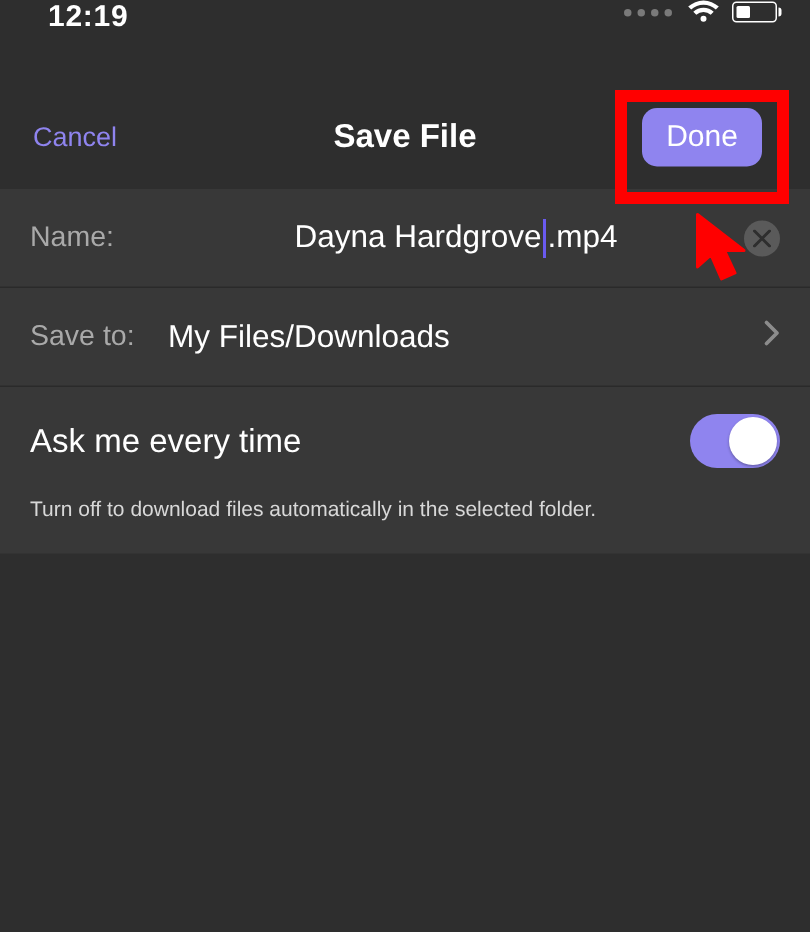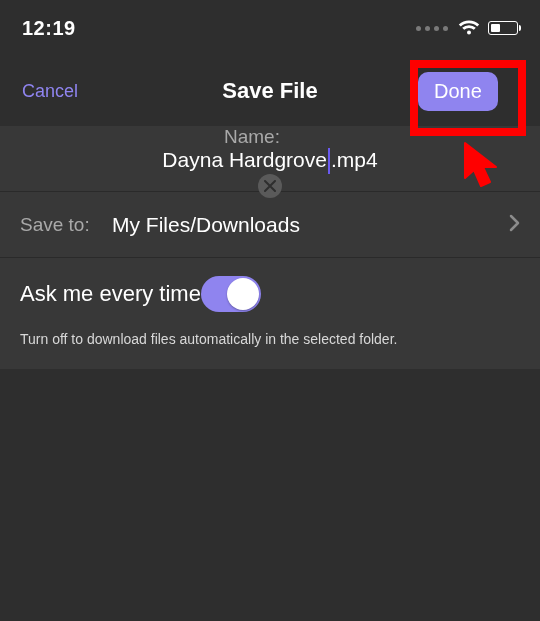--- a/index.html
+++ b/index.html
@@ -9,23 +9,23 @@
     font-family: -apple-system, "Helvetica Neue", Arial, sans-serif;
     color: #fff;
     position: relative;
     overflow: hidden;
   }
 
   
   .status-bar {
     height: 56px;
     display: flex;
-    align-items: center;
+    align-items: flex-start;
     justify-content: space-between;
-    padding: 0 22px 0 22px;
+    padding: 0 22px 0 32px;
   }
   .status-time {
     font-size: 20px;
     font-weight: 600;
     letter-spacing: 0.5px;
   }
   .status-right { display: flex; align-items: center; gap: 8px; }
   .dots { display: flex; gap: 4px; align-items: center; margin-right: 2px; }
   .dots span {
     width: 5px; height: 5px; border-radius: 50%; background: #7a7a7a;
@@ -65,21 +65,21 @@
     font-weight: 700;
     color: #fff;
     position: absolute;
     left: 50%;
     transform: translateX(-50%);
   }
   .done-wrap {
     position: relative;
     width: 100px;
     display: flex;
-    justify-content: flex-start;
+    justify-content: center;
   }
   .done {
     background: #8f84ef;
     color: #fff;
     font-size: 20px;
     font-weight: 500;
     border: none;
     border-radius: 10px;
     padding: 8px 16px;
     cursor: pointer;
@@ -87,21 +87,21 @@
   }
 
   
   .row {
     display: flex;
     align-items: center;
     padding: 0 20px;
     background: #383838;
     border-bottom: 1px solid #2a2a2a;
   }
-  .row.name-row { height: 66px; flex-direction: column; }
+  .row.name-row { height: 66px; }
   .row.saveto-row { height: 66px; }
   .row-label {
     color: #a9a9a9;
     font-size: 19px;
     width: 92px;
     flex: 0 0 auto;
   }
   .filename {
     color: #fff;
     font-size: 21px;
@@ -136,20 +136,21 @@
   .chev { flex: 0 0 auto; color: #8c8c8c; }
 
   
   .ask-section {
     background: #383838;
     padding: 18px 20px 20px 20px;
   }
   .ask-line {
     display: flex;
     align-items: center;
+    justify-content: space-between;
   }
   .ask-label { font-size: 22px; color: #fff; }
   .toggle {
     width: 60px; height: 36px; border-radius: 18px;
     background: #8f84ef;
     position: relative;
     cursor: pointer;
     border: none;
   }
   .toggle .knob {

